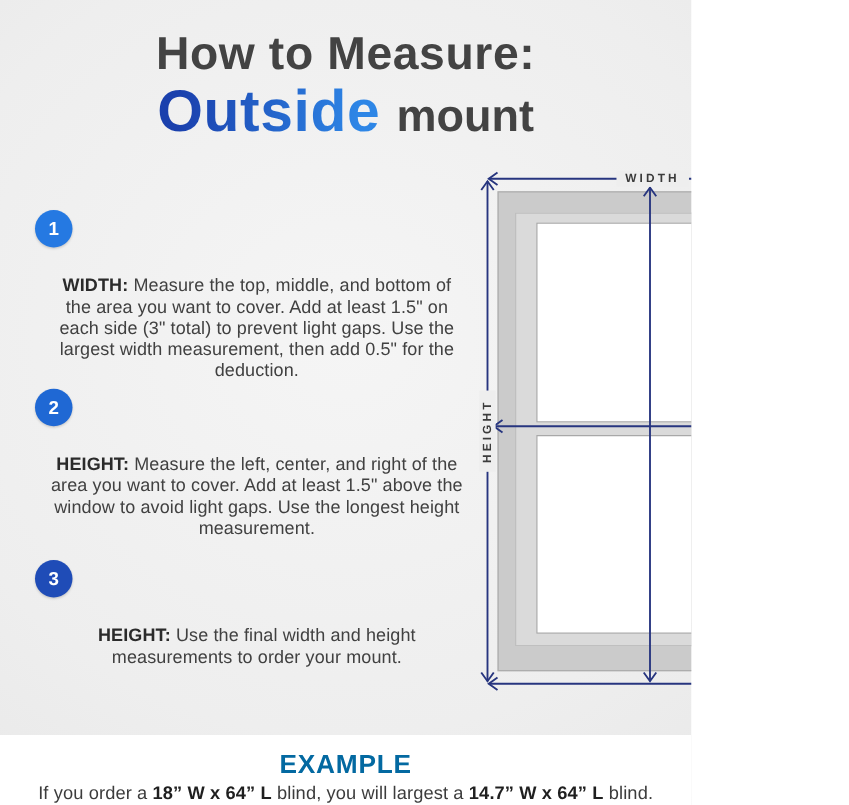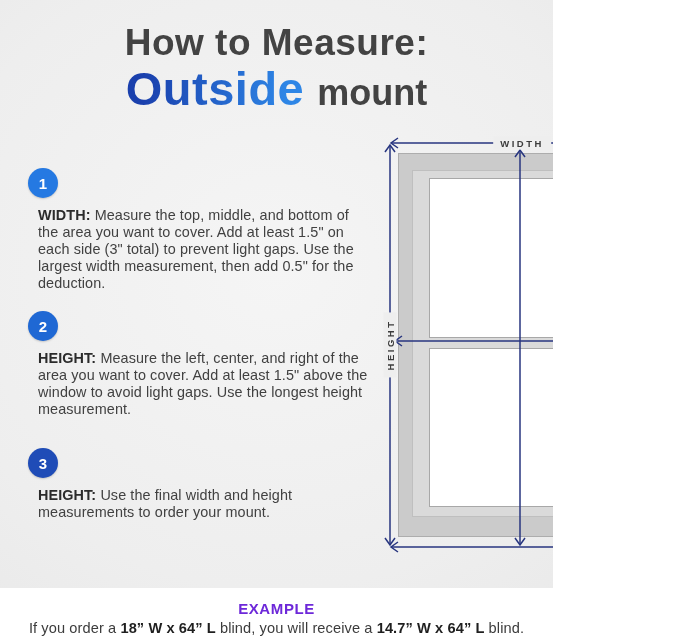--- a/index.html
+++ b/index.html
@@ -24,22 +24,22 @@
 
   
   .step { position:absolute; left:28px; width:345px; }
   .badge {
     width:30px; height:30px; border-radius:50%;
     color:#fff; font-size:15px; font-weight:700;
     display:flex; align-items:center; justify-content:center;
     box-shadow:0 1px 2px rgba(0,0,0,0.18);
   }
   .step-text {
-    margin-top:9px; margin-left:10px; width:335px;
-    font-size:14.4px; line-height:17px; color:#414141; letter-spacing:0.1px;
+    margin-top:23px; margin-left:10px; width:335px;
+    font-size:14.4px; line-height:17px; color:#414141; letter-spacing:0.1px;text-align:center;
   }
   .step-text strong { color:#2b2b2b; font-weight:700; }
 
   
   .diagram { position:absolute; left:378px; top:128px; width:292px; height:432px; }
   .win-outer {
     position:absolute; left:20px; top:25px; width:242px; height:384px;
     background:#cbcbcb; border:1px solid #adadad;
   }
   .win-casing {
@@ -58,21 +58,21 @@
     white-space:nowrap;
   }
   .dim-label.width { left:144px; top:15px; transform:translate(-50%,-50%); }
   .dim-label.height { left:12px; top:217px; transform:translate(-50%,-50%) rotate(-90deg); }
 
   
   .footer {
     position:absolute; left:0; right:0; top:588px; bottom:0;
     background:#ffffff; text-align:center;
   }
-  .example-heading { margin-top:12px; font-size:15px; font-weight:800; color:#6d28d9; letter-spacing:0.6px; }
+  .example-heading { margin-top:12px; font-size:21px; font-weight:800; color:#0369a1; letter-spacing:0.6px; }
   .example-text { margin-top:3px; font-size:14.6px; color:#3c3c3c; letter-spacing:0.1px; }
   .example-text strong { color:#1f1f1f; font-weight:700; }
 </style>
 </head>
 <body>
 
 <div class="canvas">
 
   <div class="header">
     <div class="title-line1">How to Measure:</div>
@@ -133,16 +133,16 @@
       <path d="M24,208 L17,213 L24,218"></path>
       <path d="M267,208 L274,213 L267,218"></path>
     </svg>
 
     <span class="dim-label width">WIDTH</span>
     <span class="dim-label height">HEIGHT</span>
   </div>
 
   <div class="footer">
     <div class="example-heading">EXAMPLE</div>
-    <p class="example-text"><span>If you order a </span><strong>18” W x 64” L</strong><span> blind, you will receive a </span><strong>14.7” W x 64” L</strong><span> blind.</span></p>
+    <p class="example-text"><span>If you order a </span><strong>18” W x 64” L</strong><span> blind, you will largest a </span><strong>14.7” W x 64” L</strong><span> blind.</span></p>
   </div>
 
 </div>
 
 </body></html>

